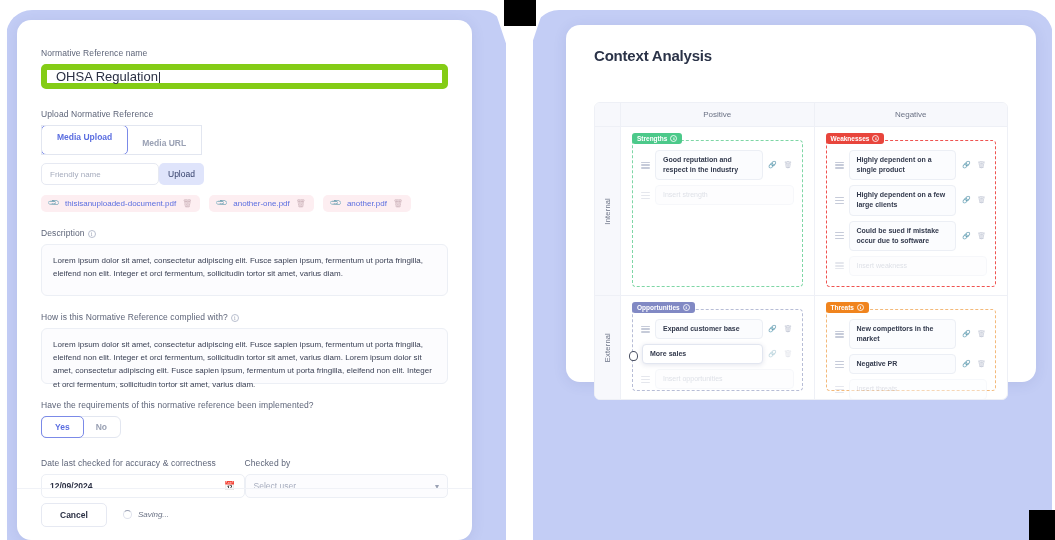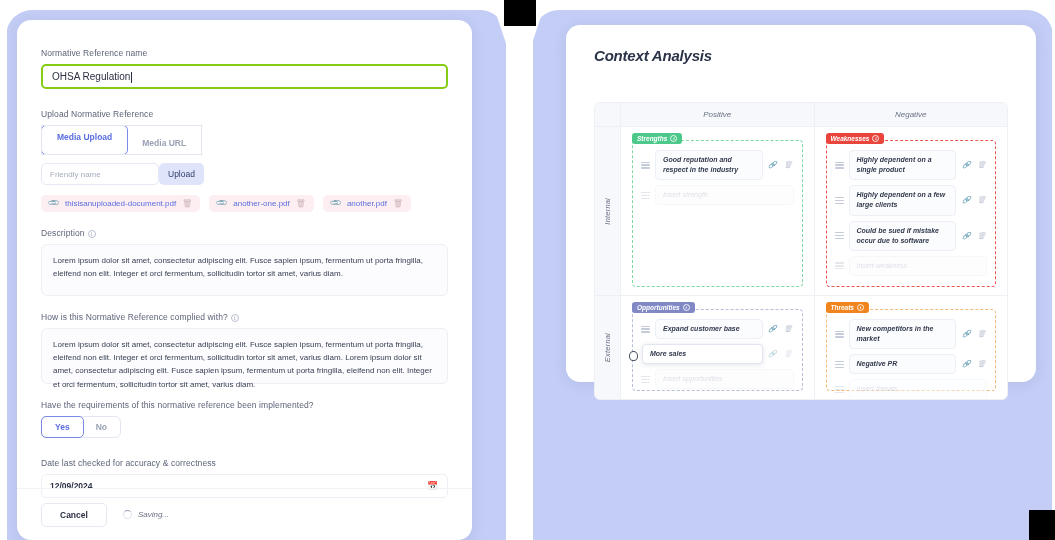--- a/index.html
+++ b/index.html
@@ -53,38 +53,37 @@
     border-radius:12px;
     box-shadow:0 2px 14px rgba(60,70,130,.10);
   }
   #left-card{
     left:17px; top:20px; width:455px; height:520px;
     border-radius:14px;
   }
   #right-card{
     left:566px; top:25px; width:470px; height:357px;
     border-radius:14px;
-    font-style:italic;
   }
 
   
   .form-body{ padding:28px 24px 0 24px; }
   .field-label{
     font-size:8.5px; color:#5d6478; margin-bottom:6px; letter-spacing:.1px;
   }
   .field-label .info-dot{ margin-left:3px; }
   .info-dot{
     display:inline-block; width:8px; height:8px; border-radius:50%;
     border:1px solid #b9bfcf; color:#9aa1b4; font-size:6px;
     line-height:7px; text-align:center; vertical-align:middle;
     font-family:"Liberation Serif", serif;
   }
   .text-input{
-    width:100%; height:25px; border:2px solid #84cc16; border-radius:5px;
-    padding:0 9px; font-size:10px; color:#2b3044; display:flex; align-items:center;
+    width:100%; height:25px; border:6px solid #84cc16; border-radius:5px;
+    padding:0 9px; font-size:13px; color:#2b3044; display:flex; align-items:center;
     background:#fff;
   }
   .caret{
     display:inline-block; width:1px; height:11px; background:#2b3044;
     margin-left:1px; position:relative; top:1px;
   }
   .spacer-16{height:16px;} .spacer-10{height:10px;} .spacer-8{height:8px;}
   .spacer-20{height:20px;}
 
   .tabs{
@@ -353,20 +352,27 @@
     <div class="spacer-20"></div>
 
     <div class="two-col">
       <div class="col">
         <div class="field-label">Date last checked for accuracy &amp; correctness</div>
         <div class="date-input">
           <span>12/09/2024</span>
           <span class="cal-icon">📅</span>
         </div>
       </div>
+      <div class="col">
+        <div class="field-label">Checked by</div>
+        <div class="select-input">
+          <span>Select user</span>
+          <span class="chev">▾</span>
+        </div>
+      </div>
     </div>
   </div>
 
   <div class="footer">
     <div class="cancel-btn">Cancel</div>
     <div class="saving">
       <span class="spinner"></span>
       <span>Saving...</span>
     </div>
   </div>

